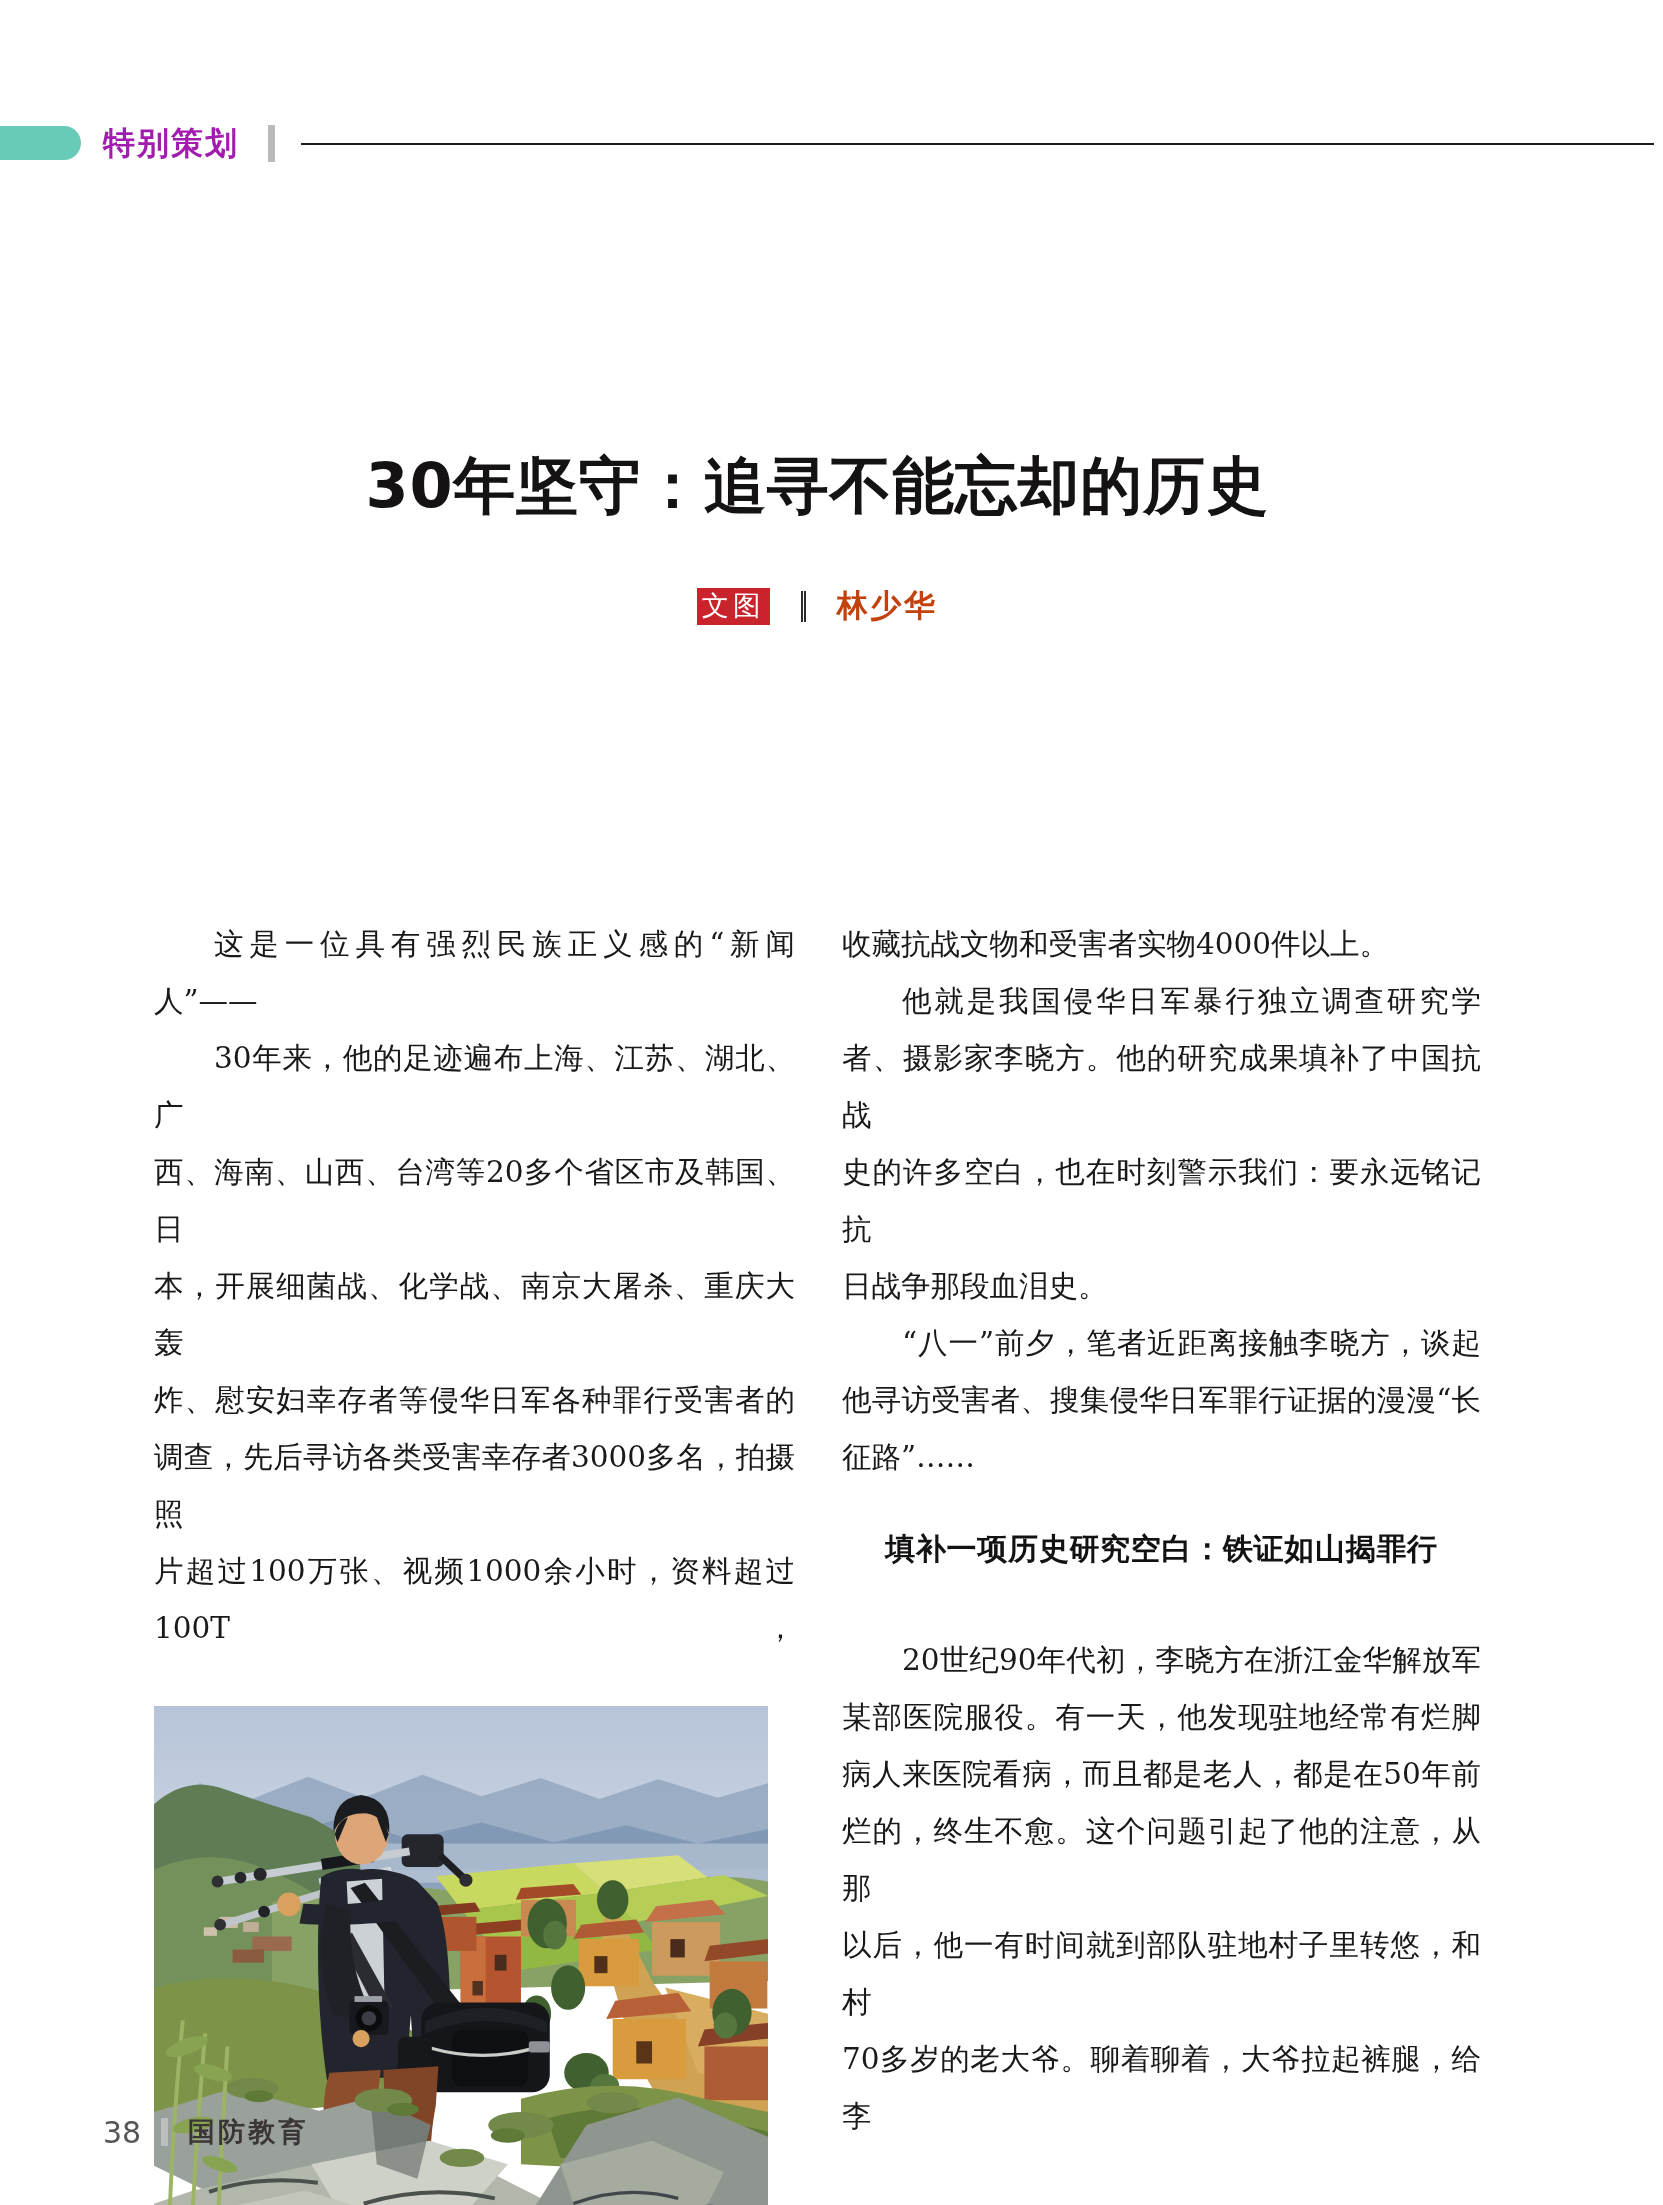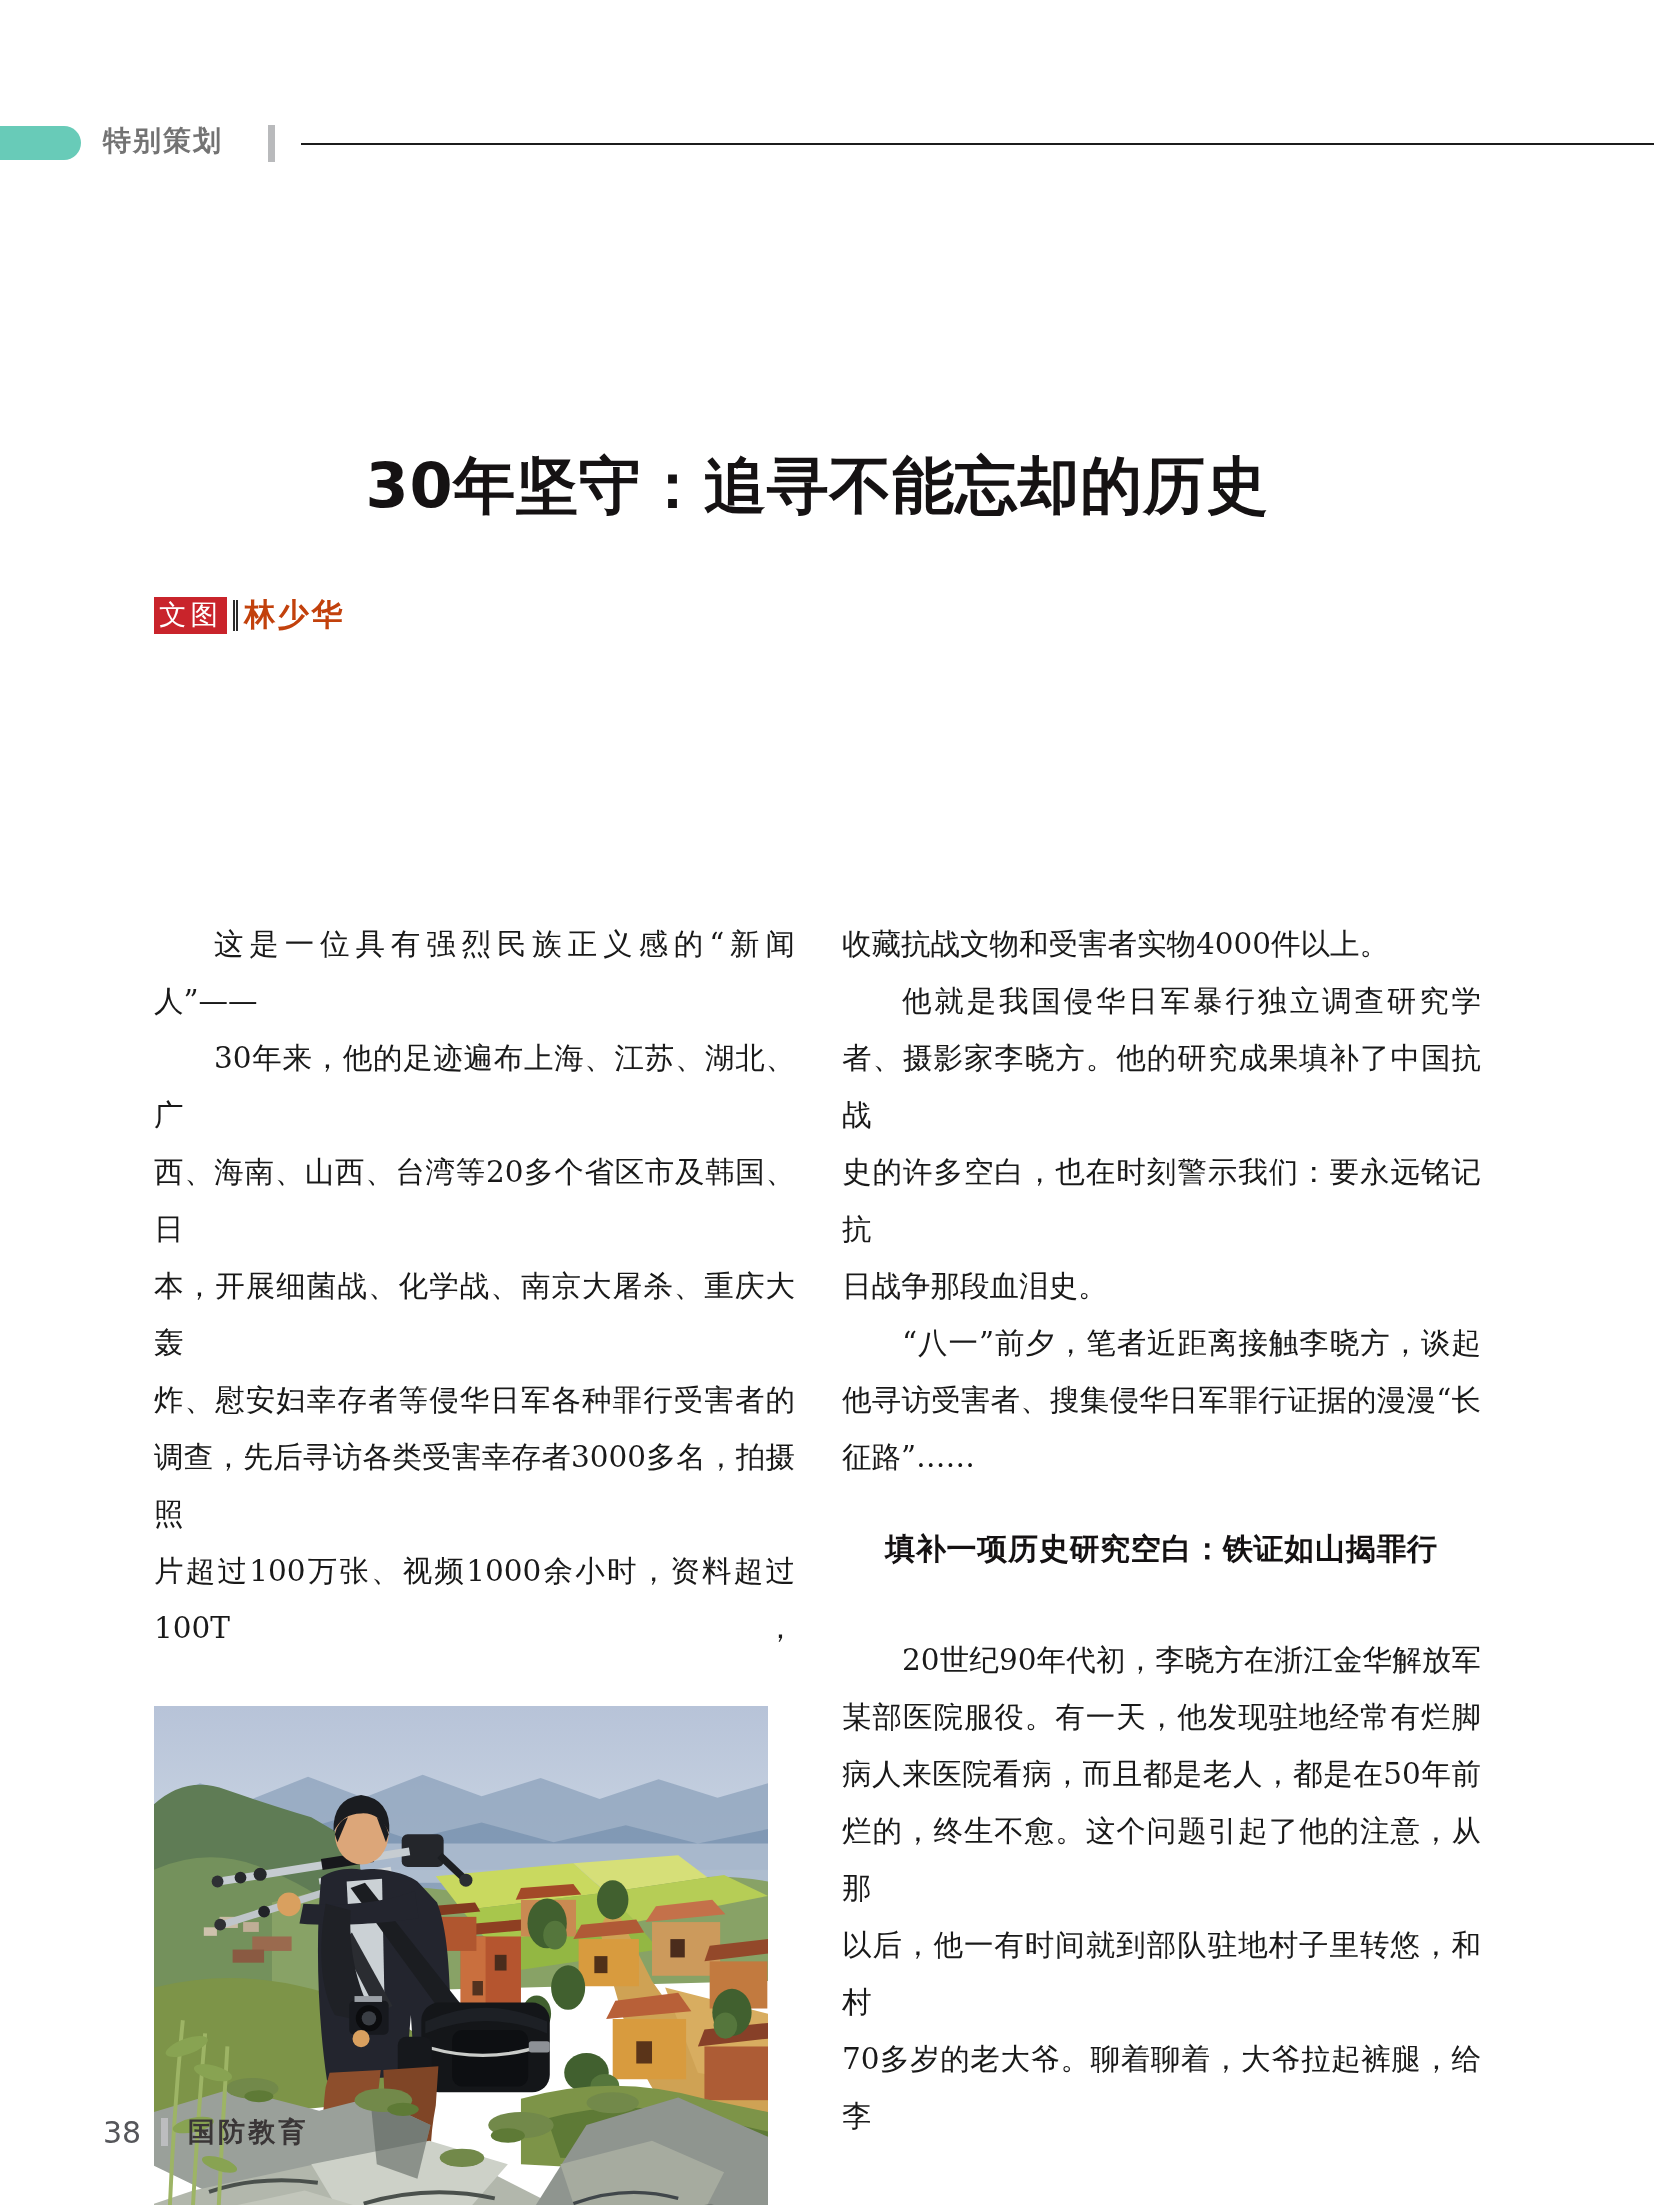--- a/index.html
+++ b/index.html
@@ -10,30 +10,30 @@
   }
   *{margin:0;padding:0;box-sizing:border-box;}
   html,body{background:#ffffff;}
   body{font-family:"DejaVu Serif","Liberation Serif",serif;}
   .page{position:relative;width:1664px;height:2205px;background:#fff;overflow:hidden;}
 
   
   .accent-tab{position:absolute;left:0;top:126px;width:81px;height:34px;
     background:var(--accent-teal);border-radius:0 17px 17px 0;}
   .header-label{position:absolute;left:103px;top:122px;font-family:"DejaVu Sans","Liberation Sans",sans-serif;
-    font-size:28px;font-weight:700;color:#737373;letter-spacing:2px;}
+    font-size:32px;font-weight:700;color:#a21caf;letter-spacing:2px;}
   .header-tick{position:absolute;left:268px;top:125px;width:7.2px;height:37px;background:#b9babc;}
   .header-rule{position:absolute;left:301px;top:143px;width:1353px;height:2px;background:var(--rule);}
 
   
   .article-title{position:absolute;left:154px;top:444px;width:1326px;text-align:center;
     font-family:"DejaVu Sans","Liberation Sans",sans-serif;font-weight:700;
     font-size:62px;color:#151213;letter-spacing:0.7px;white-space:nowrap;}
   .byline{position:absolute;left:154px;top:585px;width:1326px;display:flex;
-    justify-content:flex-start;align-items:center;gap:6px;margin-top:9px;}
+    justify-content:center;align-items:center;gap:31px;}
   .byline-badge{display:flex;align-items:center;justify-content:center;
     width:73px;height:37px;background:var(--badge-red);color:#fff;
     font-family:"DejaVu Sans","Liberation Sans",sans-serif;font-size:27.5px;font-weight:500;letter-spacing:3.9px;}
   .byline-sep{width:5.2px;height:31px;border-left:2px solid #2b2b2b;border-right:2px solid #2b2b2b;}
   .byline-author{font-family:"DejaVu Sans","Liberation Sans",sans-serif;font-size:31px;font-weight:700;color:#c2410c;letter-spacing:2.6px;}
 
   
   .col{position:absolute;top:916px;}
   .col-left{left:154px;width:641px;}
   .col-right{left:842px;width:639px;}

